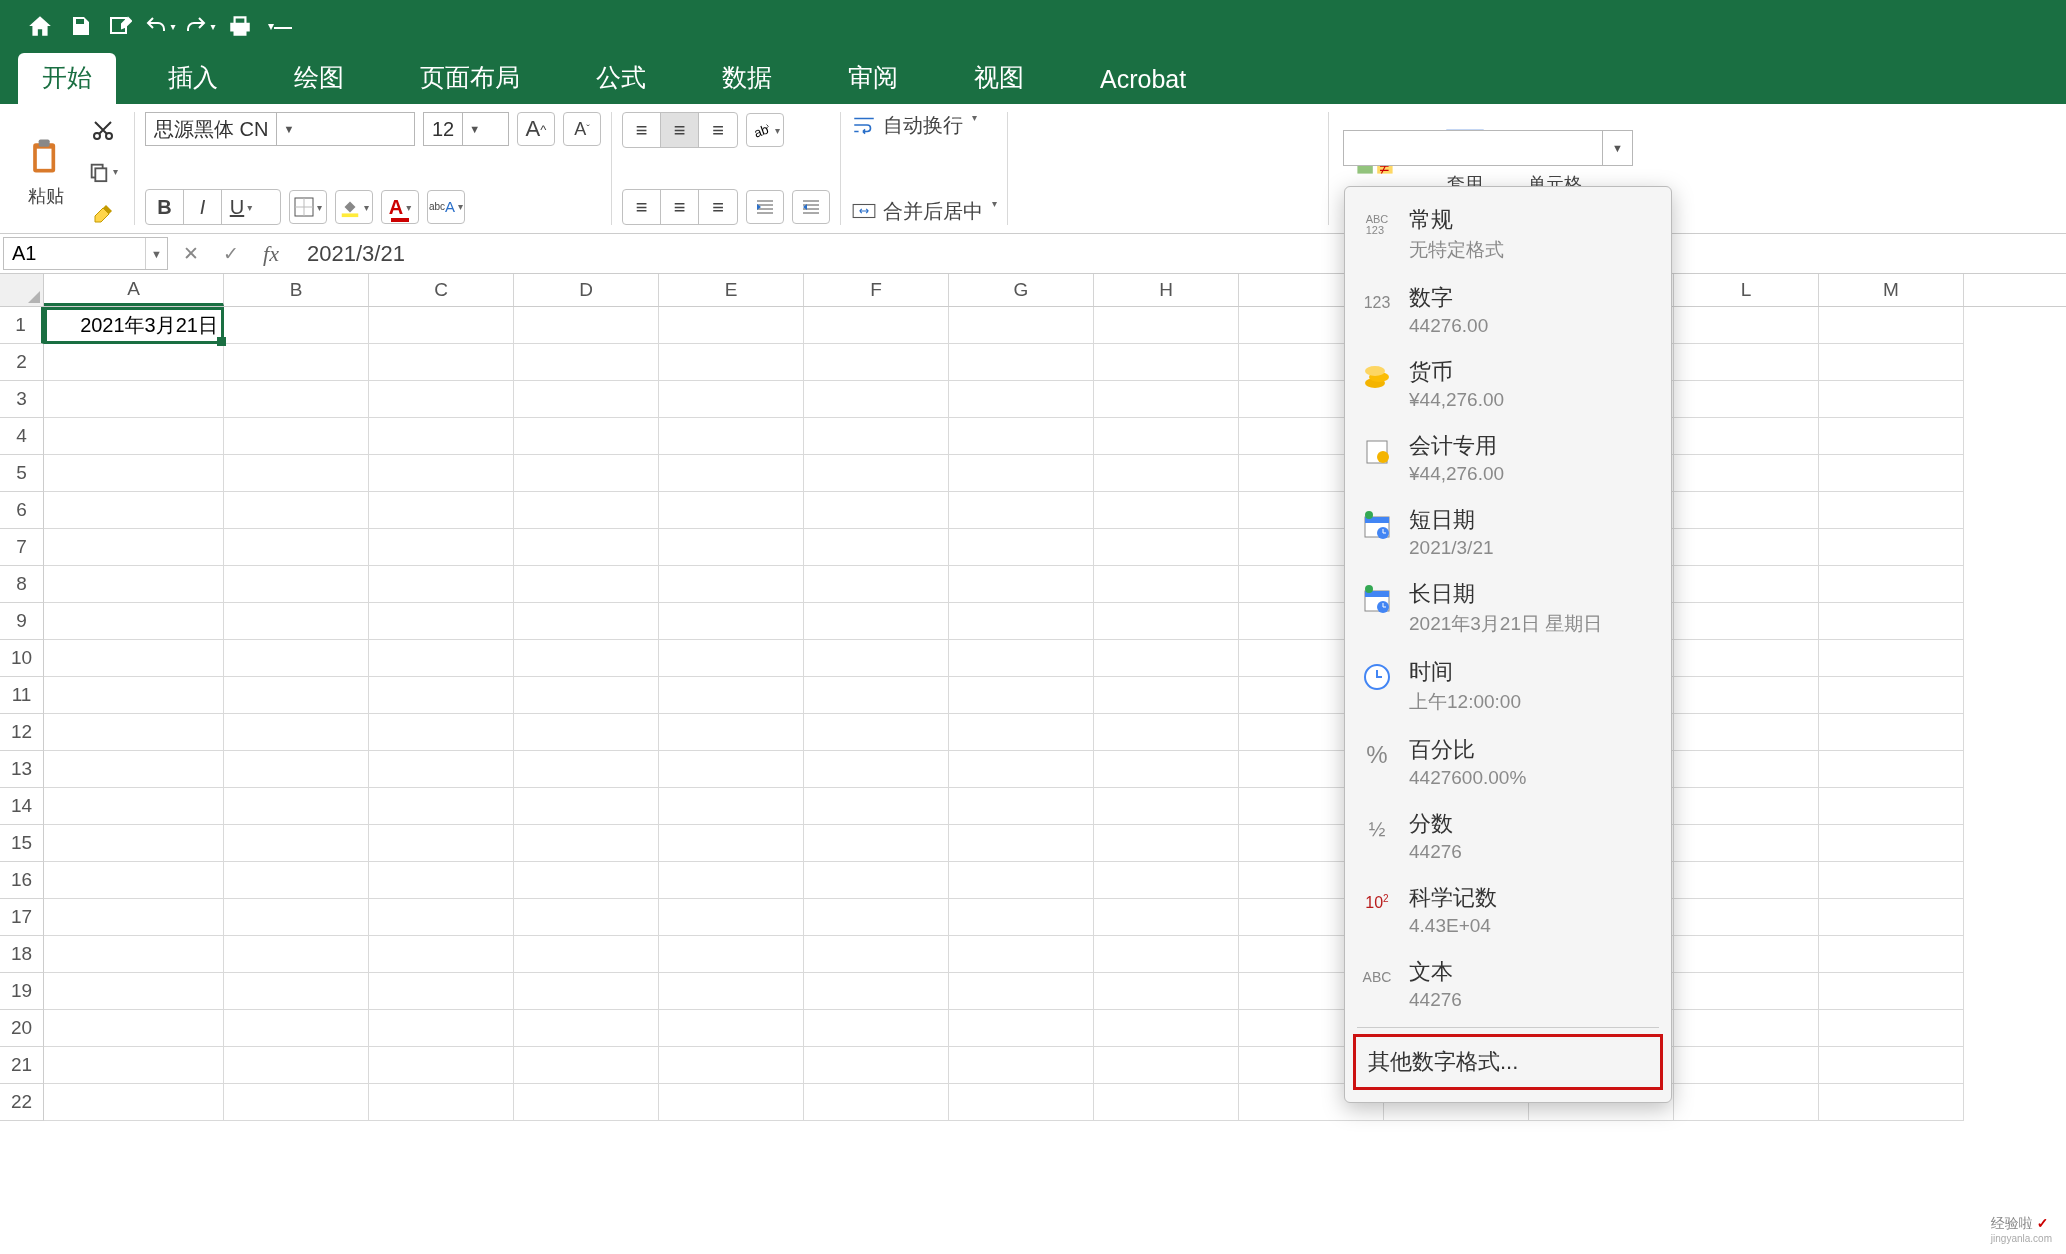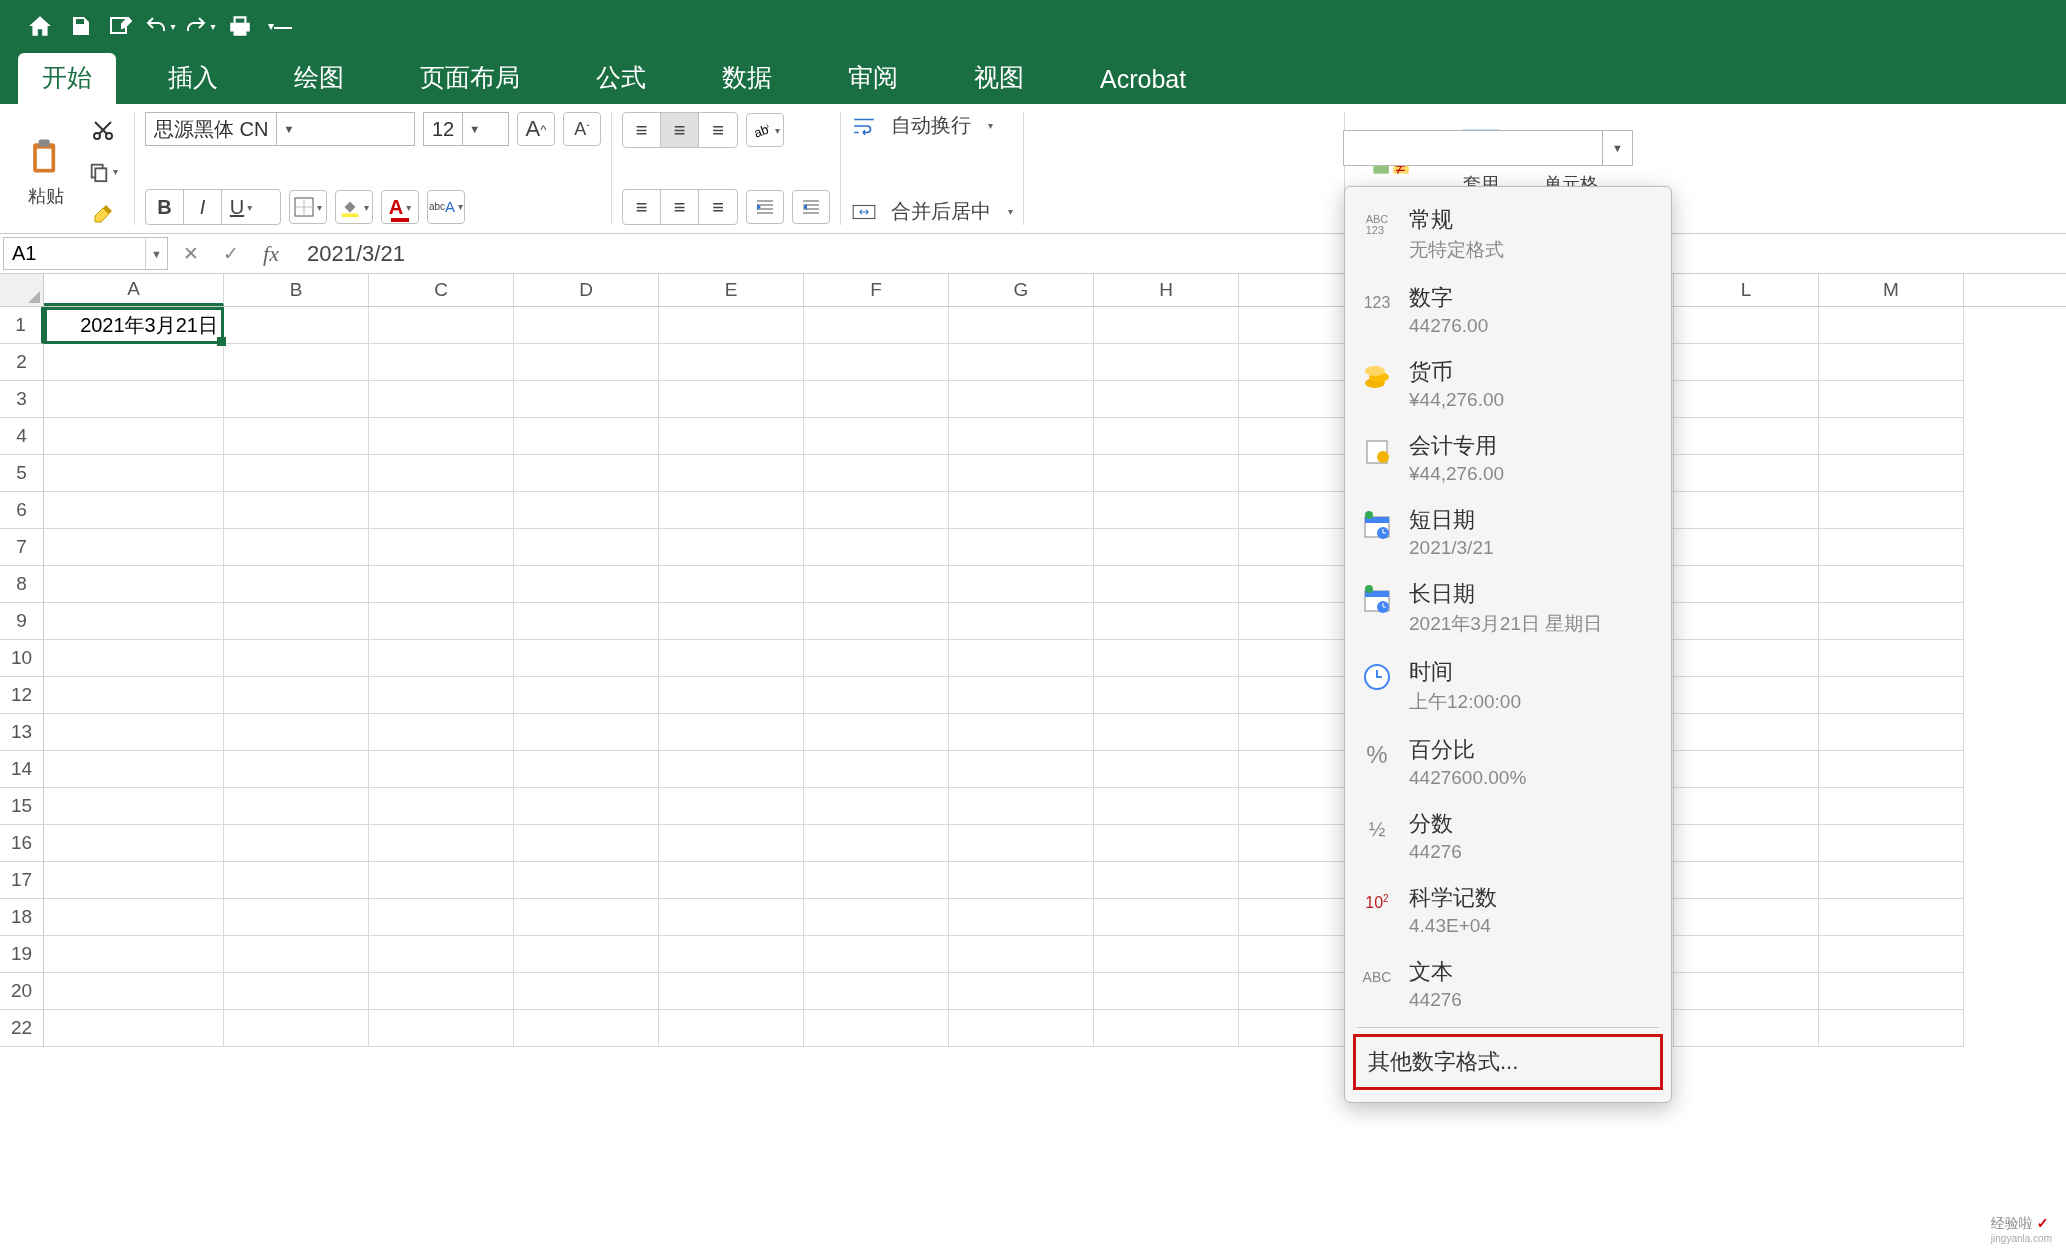--- a/index.html
+++ b/index.html
@@ -31,21 +31,21 @@
   .combo .txt { padding:0 8px; font-size:20px; color:#333; }
   .combo .arrow { width:24px; border-left:1px solid #b7b7b7; height:100%; display:flex; align-items:center; justify-content:center; font-size:11px; color:#555; }
   .row-btns { display:flex; gap:8px; align-items:center; }
   .rib-btn { width:38px; height:34px; border:1px solid transparent; display:flex; align-items:center; justify-content:center; font-size:20px; color:#444; border-radius:4px;}
   .boxed { border:1px solid #c0c0c0; }
   .btnset { display:flex; border:1px solid #c0c0c0; border-radius:4px; overflow:hidden; }
   .btnset .rib-btn { border:none; border-right:1px solid #c0c0c0; border-radius:0; }
   .btnset .rib-btn:last-child { border-right:none; }
   .split-arr { font-size:10px; margin-left:3px; color:#666;}
 
-  .wrap-row { display:flex; align-items:center; gap:14px; font-size:20px; color:#444;}
+  .wrap-row { display:flex; gap:6px; font-size:20px; color:#444;}
 
   
   .fbar { display:flex; align-items:center; border-bottom:1px solid #ccc; height:40px; }
   .namebox { width:165px; border:1px solid #bfbfbf; margin: 3px; height:33px; display:flex; align-items:center; padding-left:8px; font-size:20px; background: #fff;}
   .namebox .arrow { margin-left:auto; width:22px; text-align:center; font-size:11px; color:#666; border-left:1px solid #d0d0d0; height:100%; display:flex; align-items:center; justify-content:center;}
   .fbtn { width:40px; text-align:center; color:#888; font-size:19px;}
   .fx { font-style:italic; font-family:serif; font-size:22px; color:#666;}
   .finput { flex:1; padding-left:16px; font-size:22px; color:#444;}
 
   
@@ -509,20 +509,36 @@
         <div class="cell" style="width: 145px;"></div>
         <div class="cell" style="width: 145px;"></div>
         <div class="cell" style="width: 145px;"></div>
         <div class="cell" style="width: 145px;"></div>
         <div class="cell" style="width: 145px;"></div>
         <div class="cell" style="width: 145px;"></div>
         <div class="cell" style="width: 145px;"></div>
         <div class="cell" style="width: 145px;"></div>
       </div>
       <div class="row">
+        <div class="rh">11</div>
+        <div class="cell" style="width: 180px;"></div>
+        <div class="cell" style="width: 145px;"></div>
+        <div class="cell" style="width: 145px;"></div>
+        <div class="cell" style="width: 145px;"></div>
+        <div class="cell" style="width: 145px;"></div>
+        <div class="cell" style="width: 145px;"></div>
+        <div class="cell" style="width: 145px;"></div>
+        <div class="cell" style="width: 145px;"></div>
+        <div class="cell" style="width: 145px;"></div>
+        <div class="cell" style="width: 145px;"></div>
+        <div class="cell" style="width: 145px;"></div>
+        <div class="cell" style="width: 145px;"></div>
+        <div class="cell" style="width: 145px;"></div>
+      </div>
+      <div class="row">
         <div class="rh">12</div>
         <div class="cell" style="width: 180px;"></div>
         <div class="cell" style="width: 145px;"></div>
         <div class="cell" style="width: 145px;"></div>
         <div class="cell" style="width: 145px;"></div>
         <div class="cell" style="width: 145px;"></div>
         <div class="cell" style="width: 145px;"></div>
         <div class="cell" style="width: 145px;"></div>
         <div class="cell" style="width: 145px;"></div>
         <div class="cell" style="width: 145px;"></div>
@@ -638,20 +654,36 @@
         <div class="cell" style="width: 145px;"></div>
         <div class="cell" style="width: 145px;"></div>
         <div class="cell" style="width: 145px;"></div>
         <div class="cell" style="width: 145px;"></div>
         <div class="cell" style="width: 145px;"></div>
         <div class="cell" style="width: 145px;"></div>
         <div class="cell" style="width: 145px;"></div>
       </div>
       <div class="row">
         <div class="rh">20</div>
+        <div class="cell" style="width: 180px;"></div>
+        <div class="cell" style="width: 145px;"></div>
+        <div class="cell" style="width: 145px;"></div>
+        <div class="cell" style="width: 145px;"></div>
+        <div class="cell" style="width: 145px;"></div>
+        <div class="cell" style="width: 145px;"></div>
+        <div class="cell" style="width: 145px;"></div>
+        <div class="cell" style="width: 145px;"></div>
+        <div class="cell" style="width: 145px;"></div>
+        <div class="cell" style="width: 145px;"></div>
+        <div class="cell" style="width: 145px;"></div>
+        <div class="cell" style="width: 145px;"></div>
+        <div class="cell" style="width: 145px;"></div>
+      </div>
+      <div class="row">
+        <div class="rh">21</div>
         <div class="cell" style="width: 180px;"></div>
         <div class="cell" style="width: 145px;"></div>
         <div class="cell" style="width: 145px;"></div>
         <div class="cell" style="width: 145px;"></div>
         <div class="cell" style="width: 145px;"></div>
         <div class="cell" style="width: 145px;"></div>
         <div class="cell" style="width: 145px;"></div>
         <div class="cell" style="width: 145px;"></div>
         <div class="cell" style="width: 145px;"></div>
         <div class="cell" style="width: 145px;"></div>

